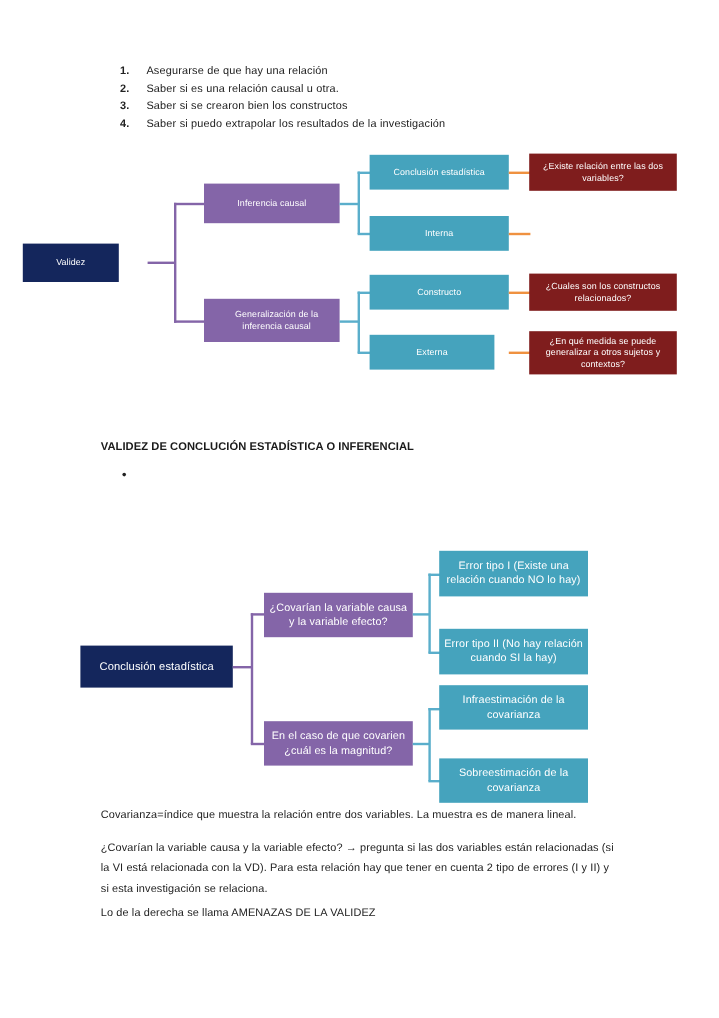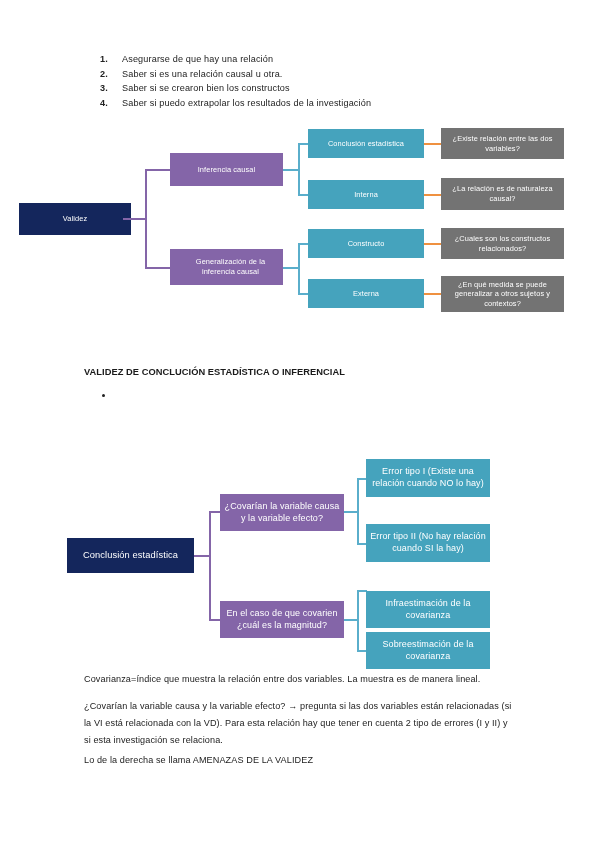--- a/index.html
+++ b/index.html
@@ -53,21 +53,21 @@
     text-align: center;
     color: #ffffff;
     font-size: 7.4px;
     line-height: 9.6px;
     padding: 2px 4px;
     letter-spacing: .1px;
   }
   .node.navy   { background: #14265c; }
   .node.purple { background: #8465a8; }
   .node.teal   { background: #45a3bd; }
-  .node.orange { background: #737373; }
+  .node.orange { background: #7f1d1d; }
 
   .node span { display: block; width: 100%; }
 
   
   .conn { position: absolute; }
   .conn.h { height: 1.6px; }
   .conn.v { width: 1.6px; }
   .conn.c-purple { background: #8465a8; }
   .conn.c-teal   { background: #5aaecb; }
   .conn.c-orange { background: #ef9140; }
@@ -137,21 +137,21 @@
       <span>Saber si se crearon bien los constructos</span>
     </li>
     <li>
       <span class="num">4.</span>
       <span>Saber si puedo extrapolar los resultados de la investigación</span>
     </li>
   </ul>
 
   <div class="diagram" style="top:0;height:330px;">
 
-    <div class="node navy" style="left:19px; top:203px; width:112px; height:32px;">
+    <div class="node navy" style="left:19px; top:203px; width:80px; height:32px;">
       <span>Validez</span>
     </div>
 
     <div class="conn h c-purple" style="left:123px; top:218px; width:23px;"></div>
     <div class="conn v c-purple" style="left:145px; top:169px; height:100px;"></div>
     <div class="conn h c-purple" style="left:145px; top:169px; width:25px;"></div>
     <div class="conn h c-purple" style="left:145px; top:267px; width:25px;"></div>
 
     <div class="node purple" style="left:170px; top:153px; width:113px; height:33px;">
       <span>Inferencia causal</span>
@@ -173,35 +173,32 @@
 
     <div class="node teal" style="left:308px; top:129px; width:116px; height:29px;">
       <span>Conclusión estadística</span>
     </div>
     <div class="node teal" style="left:308px; top:180px; width:116px; height:29px;">
       <span>Interna</span>
     </div>
     <div class="node teal" style="left:308px; top:229px; width:116px; height:29px;">
       <span>Constructo</span>
     </div>
-    <div class="node teal" style="left:308px; top:279px; width:116px; height:29px;">
+    <div class="node teal" style="left:308px; top:279px; width:104px; height:29px;">
       <span>Externa</span>
     </div>
 
     <div class="conn h c-orange" style="left:424px; top:143px; width:18px;"></div>
     <div class="conn h c-orange" style="left:424px; top:194px; width:18px;"></div>
     <div class="conn h c-orange" style="left:424px; top:243px; width:18px;"></div>
     <div class="conn h c-orange" style="left:424px; top:293px; width:18px;"></div>
 
     <div class="node orange" style="left:441px; top:128px; width:123px; height:31px;">
       <span>¿Existe relación entre las dos variables?</span>
     </div>
-    <div class="node orange" style="left:441px; top:178px; width:123px; height:32px;">
-      <span>¿La relación es de naturaleza causal?</span>
-    </div>
     <div class="node orange" style="left:441px; top:228px; width:123px; height:31px;">
       <span>¿Cuales son los constructos relacionados?</span>
     </div>
     <div class="node orange" style="left:441px; top:276px; width:123px; height:36px;">
       <span>¿En qué medida se puede generalizar a otros sujetos y contextos?</span>
     </div>
   </div>
 
   <div class="sec-head" style="top:367px;">VALIDEZ DE CONCLUCIÓN ESTADÍSTICA O INFERENCIAL</div>
 
@@ -238,21 +235,21 @@
     <div class="conn v c-teal" style="left:357px; top:590px; height:61px;"></div>
     <div class="conn h c-teal" style="left:357px; top:590px; width:10px;"></div>
     <div class="conn h c-teal" style="left:357px; top:650px; width:10px;"></div>
 
     <div class="node teal" style="left:366px; top:459px; width:124px; height:38px; font-size:9px; line-height:11.6px;">
       <span>Error tipo I (Existe una relación cuando NO lo hay)</span>
     </div>
     <div class="node teal" style="left:366px; top:524px; width:124px; height:38px; font-size:9px; line-height:11.6px;">
       <span>Error tipo II (No hay relación cuando SI la hay)</span>
     </div>
-    <div class="node teal" style="left:366px; top:571px; width:124px; height:37px; font-size:9px; line-height:11.6px;margin-top:20px;">
+    <div class="node teal" style="left:366px; top:571px; width:124px; height:37px; font-size:9px; line-height:11.6px;">
       <span>Infraestimación de la covarianza</span>
     </div>
     <div class="node teal" style="left:366px; top:632px; width:124px; height:37px; font-size:9px; line-height:11.6px;">
       <span>Sobreestimación de la covarianza</span>
     </div>
   </div>
 
   <div class="para" style="top:671px;">Covarianza=índice que muestra la relación entre dos variables. La muestra es de manera lineal.</div>
   <div class="para" style="top:698px;">¿Covarían la variable causa y la variable efecto? → pregunta si las dos variables están relacionadas (si la VI está relacionada con la VD). Para esta relación hay que tener en cuenta 2 tipo de errores (I y II) y si esta investigación se relaciona.</div>
   <div class="para" style="top:752px;">Lo de la derecha se llama AMENAZAS DE LA VALIDEZ</div>

